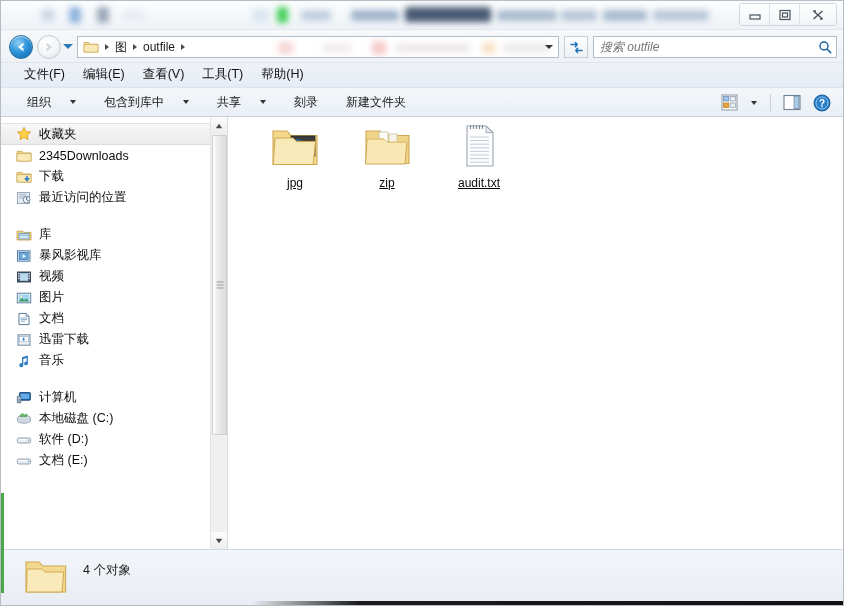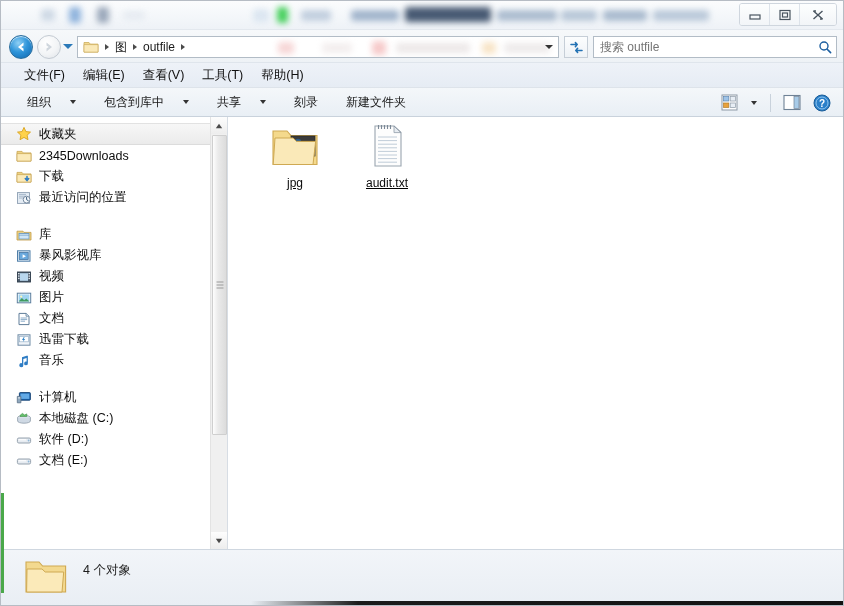--- a/index.html
+++ b/index.html
@@ -159,35 +159,35 @@
     width: 244px; height: 22px;
     background: #ffffff;
     border: 1px solid #b2bcc6;
     display: flex; align-items: center;
   }
   .searchbox input {
     flex: 1;
     border: none; outline: none;
     background: transparent;
     font-family: "Liberation Sans", sans-serif;
+    font-style: italic;
     font-size: 12px;
     color: #5a5a5a;
     padding: 0 6px;
   }
   .search-ico { width: 22px; display:flex; align-items:center; justify-content:center; }
 
   
   .menubar {
     position: absolute;
     left: 0; top: 62px;
     width: 844px; height: 25px;
     background: linear-gradient(to bottom, #eef2f8, #e6ecf4);
     border-bottom: 1px solid #dde3ea;
     display: flex;
-    align-items: center;
     padding-left: 14px;
   }
   .menuitem {
     font-size: 12.5px;
     color: #101010;
     padding: 3px 9px;
     white-space: nowrap;
   }
 
   
@@ -749,20 +749,32 @@
             <path d="M4 8 h14 l4 4.5 h26 v29 H4 Z" fill="#f4d98c" stroke="#cfa952" stroke-width="1.1"></path>
             <rect x="22" y="13" width="24" height="20" fill="#3b3b3b" stroke="#2a2a2a" stroke-width=".8"></rect>
             <path d="M22 28 l6 -6 l5 4 l4 -3 l9 7 v3 H22 Z" fill="#6c6258"></path>
             <circle cx="29" cy="19" r="3.2" fill="#2d5c8a"></circle>
             <path d="M6 15 h18 l3.6 3.4 h19 L44 41.5 H4.2 Z" fill="#fae9b8" stroke="#cfa952" stroke-width="1"></path>
           </svg>
         </span>
         <span class="filelabel">jpg</span>
       </div>
 
+      <div class="fileitem">
+        <span class="fileicon">
+          <svg width="52" height="46" viewBox="0 0 52 46">
+            <path d="M5 8 h14 l4 4.5 h25 v28 H5 Z" fill="#f0d48a" stroke="#cfa952" stroke-width="1.1"></path>
+            <rect x="18" y="9" width="9" height="26" fill="#fdfdfb" stroke="#c9bf9a" stroke-width=".8"></rect>
+            <rect x="28" y="11" width="8" height="24" fill="#f6f4ea" stroke="#c9bf9a" stroke-width=".8"></rect>
+            <path d="M6 16 h17 l3.4 3.2 h19.6 L44 41 H4.6 Z" fill="#f9e7b4" stroke="#cfa952" stroke-width="1"></path>
+            <path d="M6 16 h17 l3.4 3.2 h19.6" fill="none" stroke="#e8d08a" stroke-width=".8"></path>
+          </svg>
+        </span>
+        <span class="filelabel">zip</span>
+      </div>
 
       <div class="fileitem">
         <span class="fileicon">
           <svg width="52" height="46" viewBox="0 0 52 46">
             <path d="M14 3 h19 l7 6.6 V43 H14 Z" fill="#fdfdfd" stroke="#9aa5b0" stroke-width="1.1"></path>
             <path d="M33 3 v6.6 h7" fill="#e6ebf0" stroke="#9aa5b0" stroke-width=".9"></path>
             <g stroke="#b9c6d4" stroke-width=".9">
               <path d="M17 14 h19"></path>
                 <path d="M17 17.6 h19"></path>
                 <path d="M17 21.2 h19"></path>

